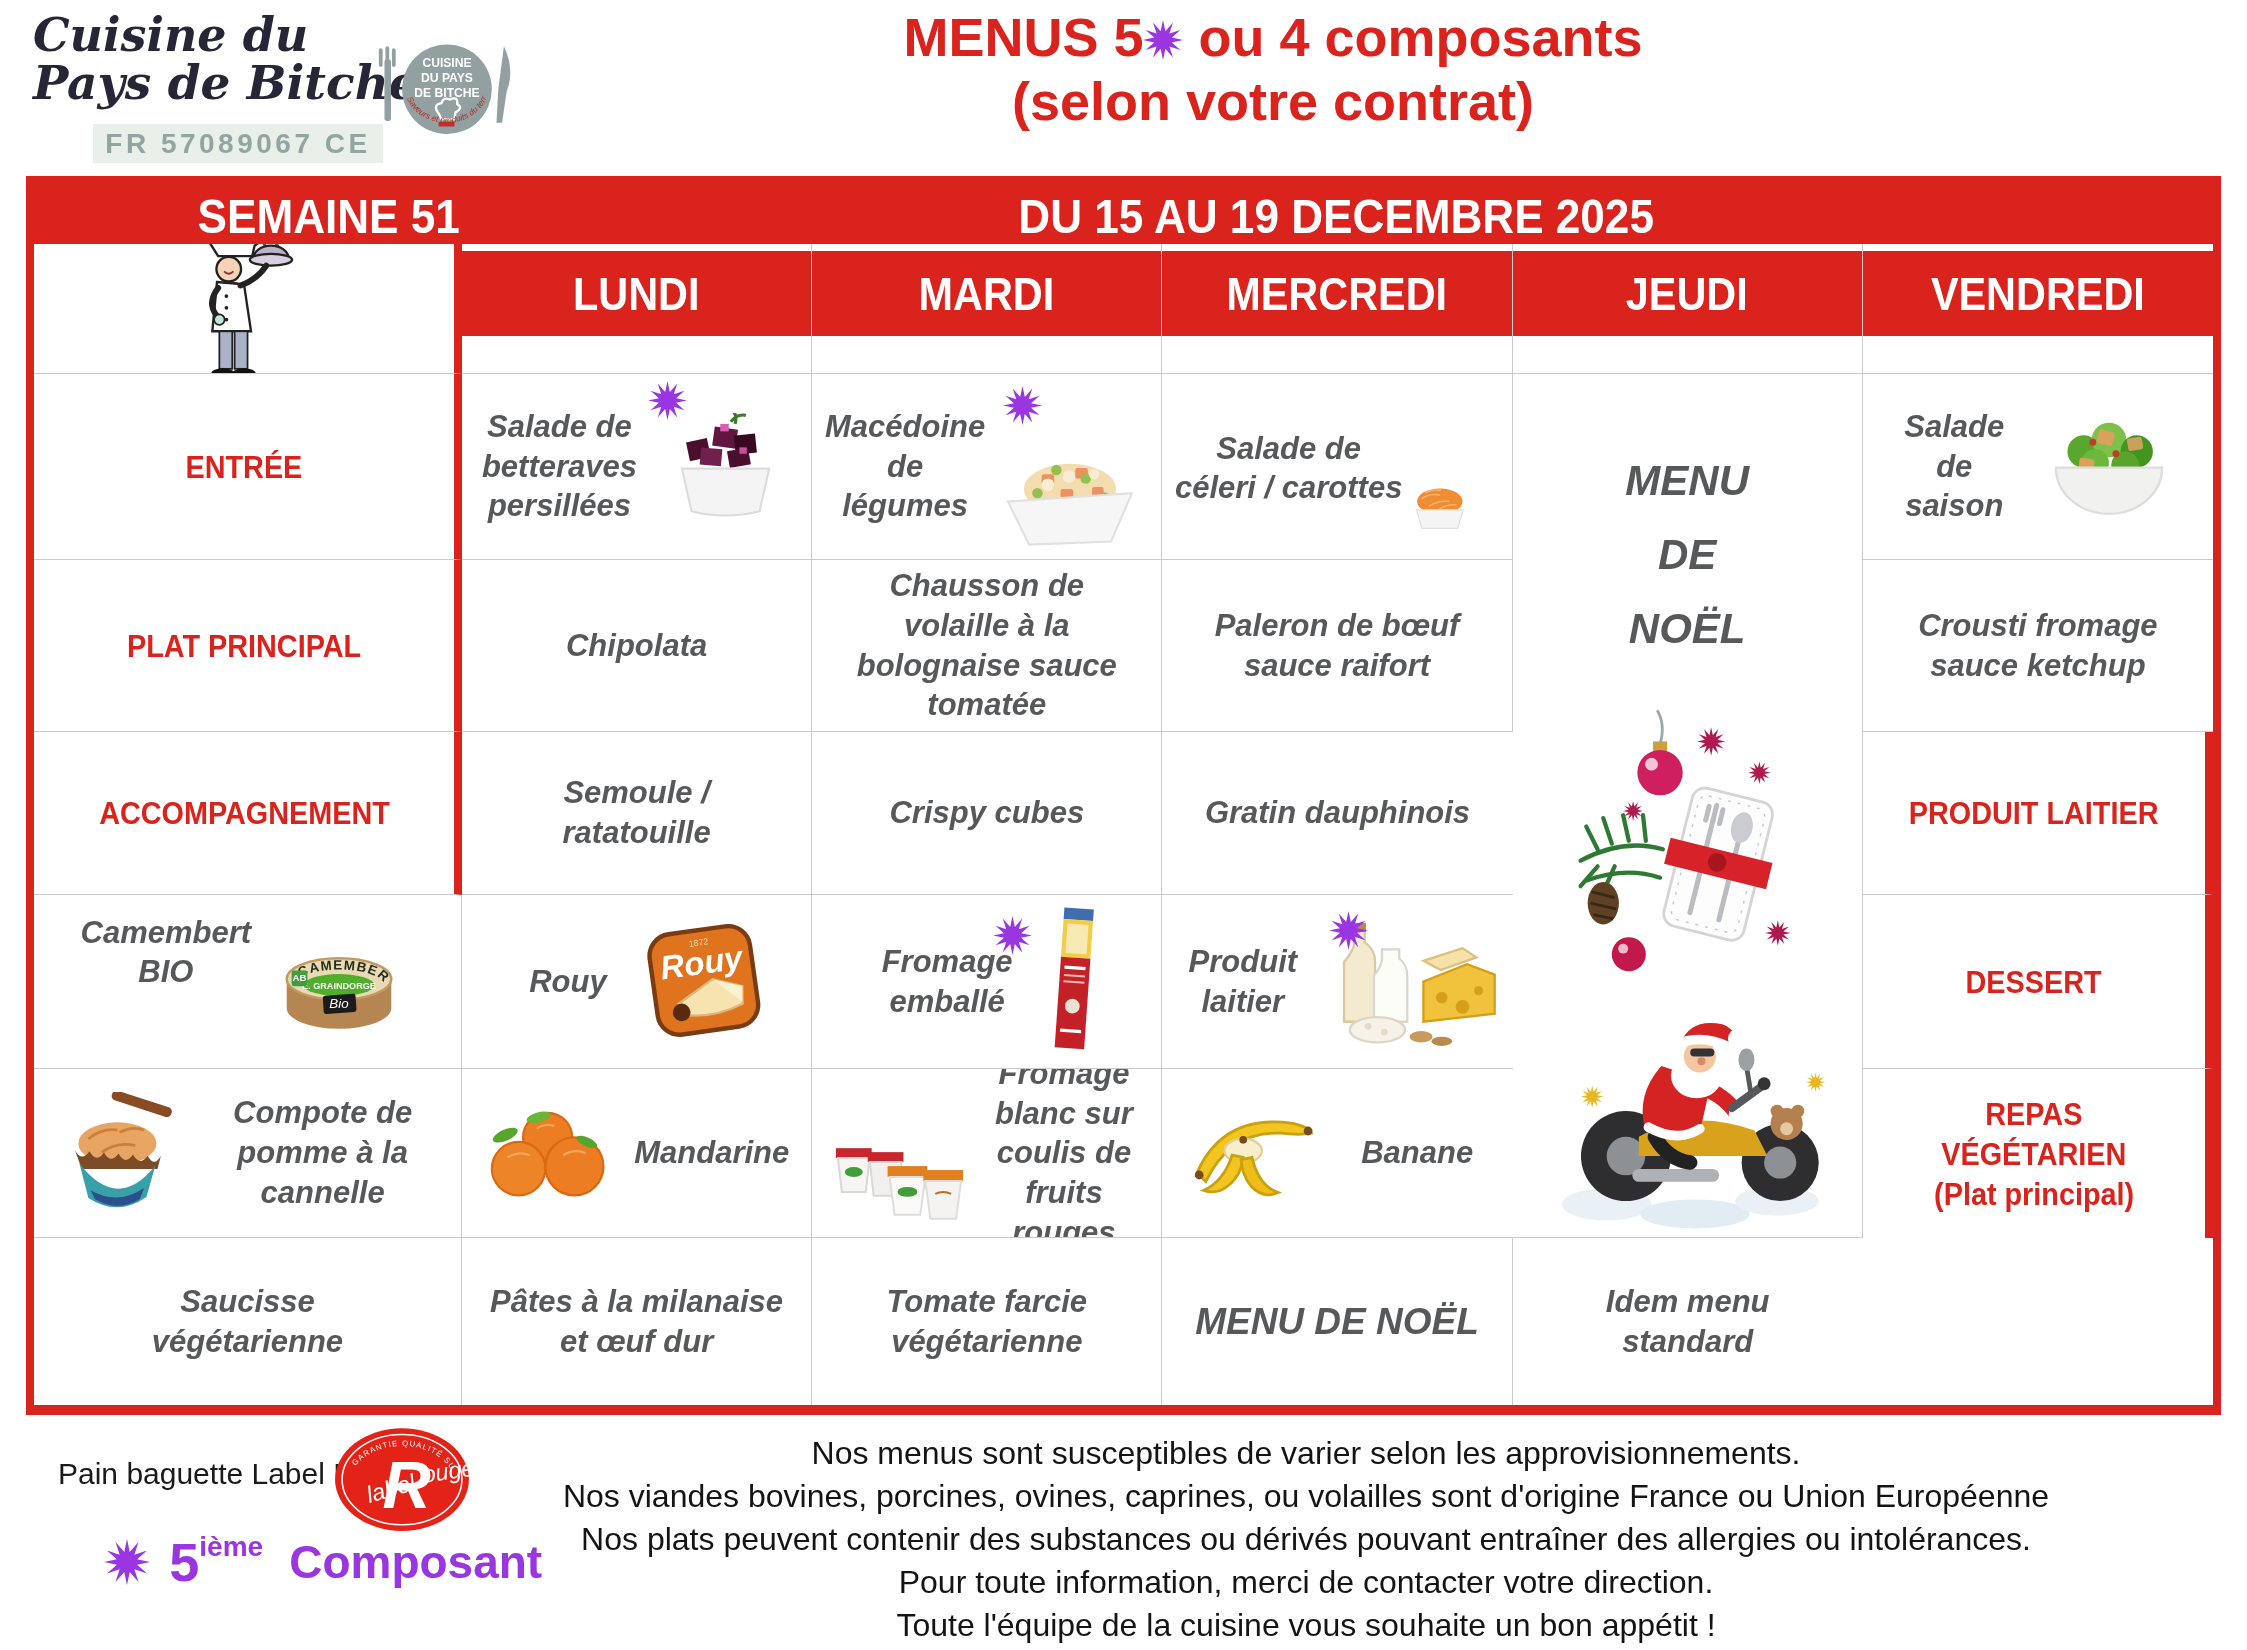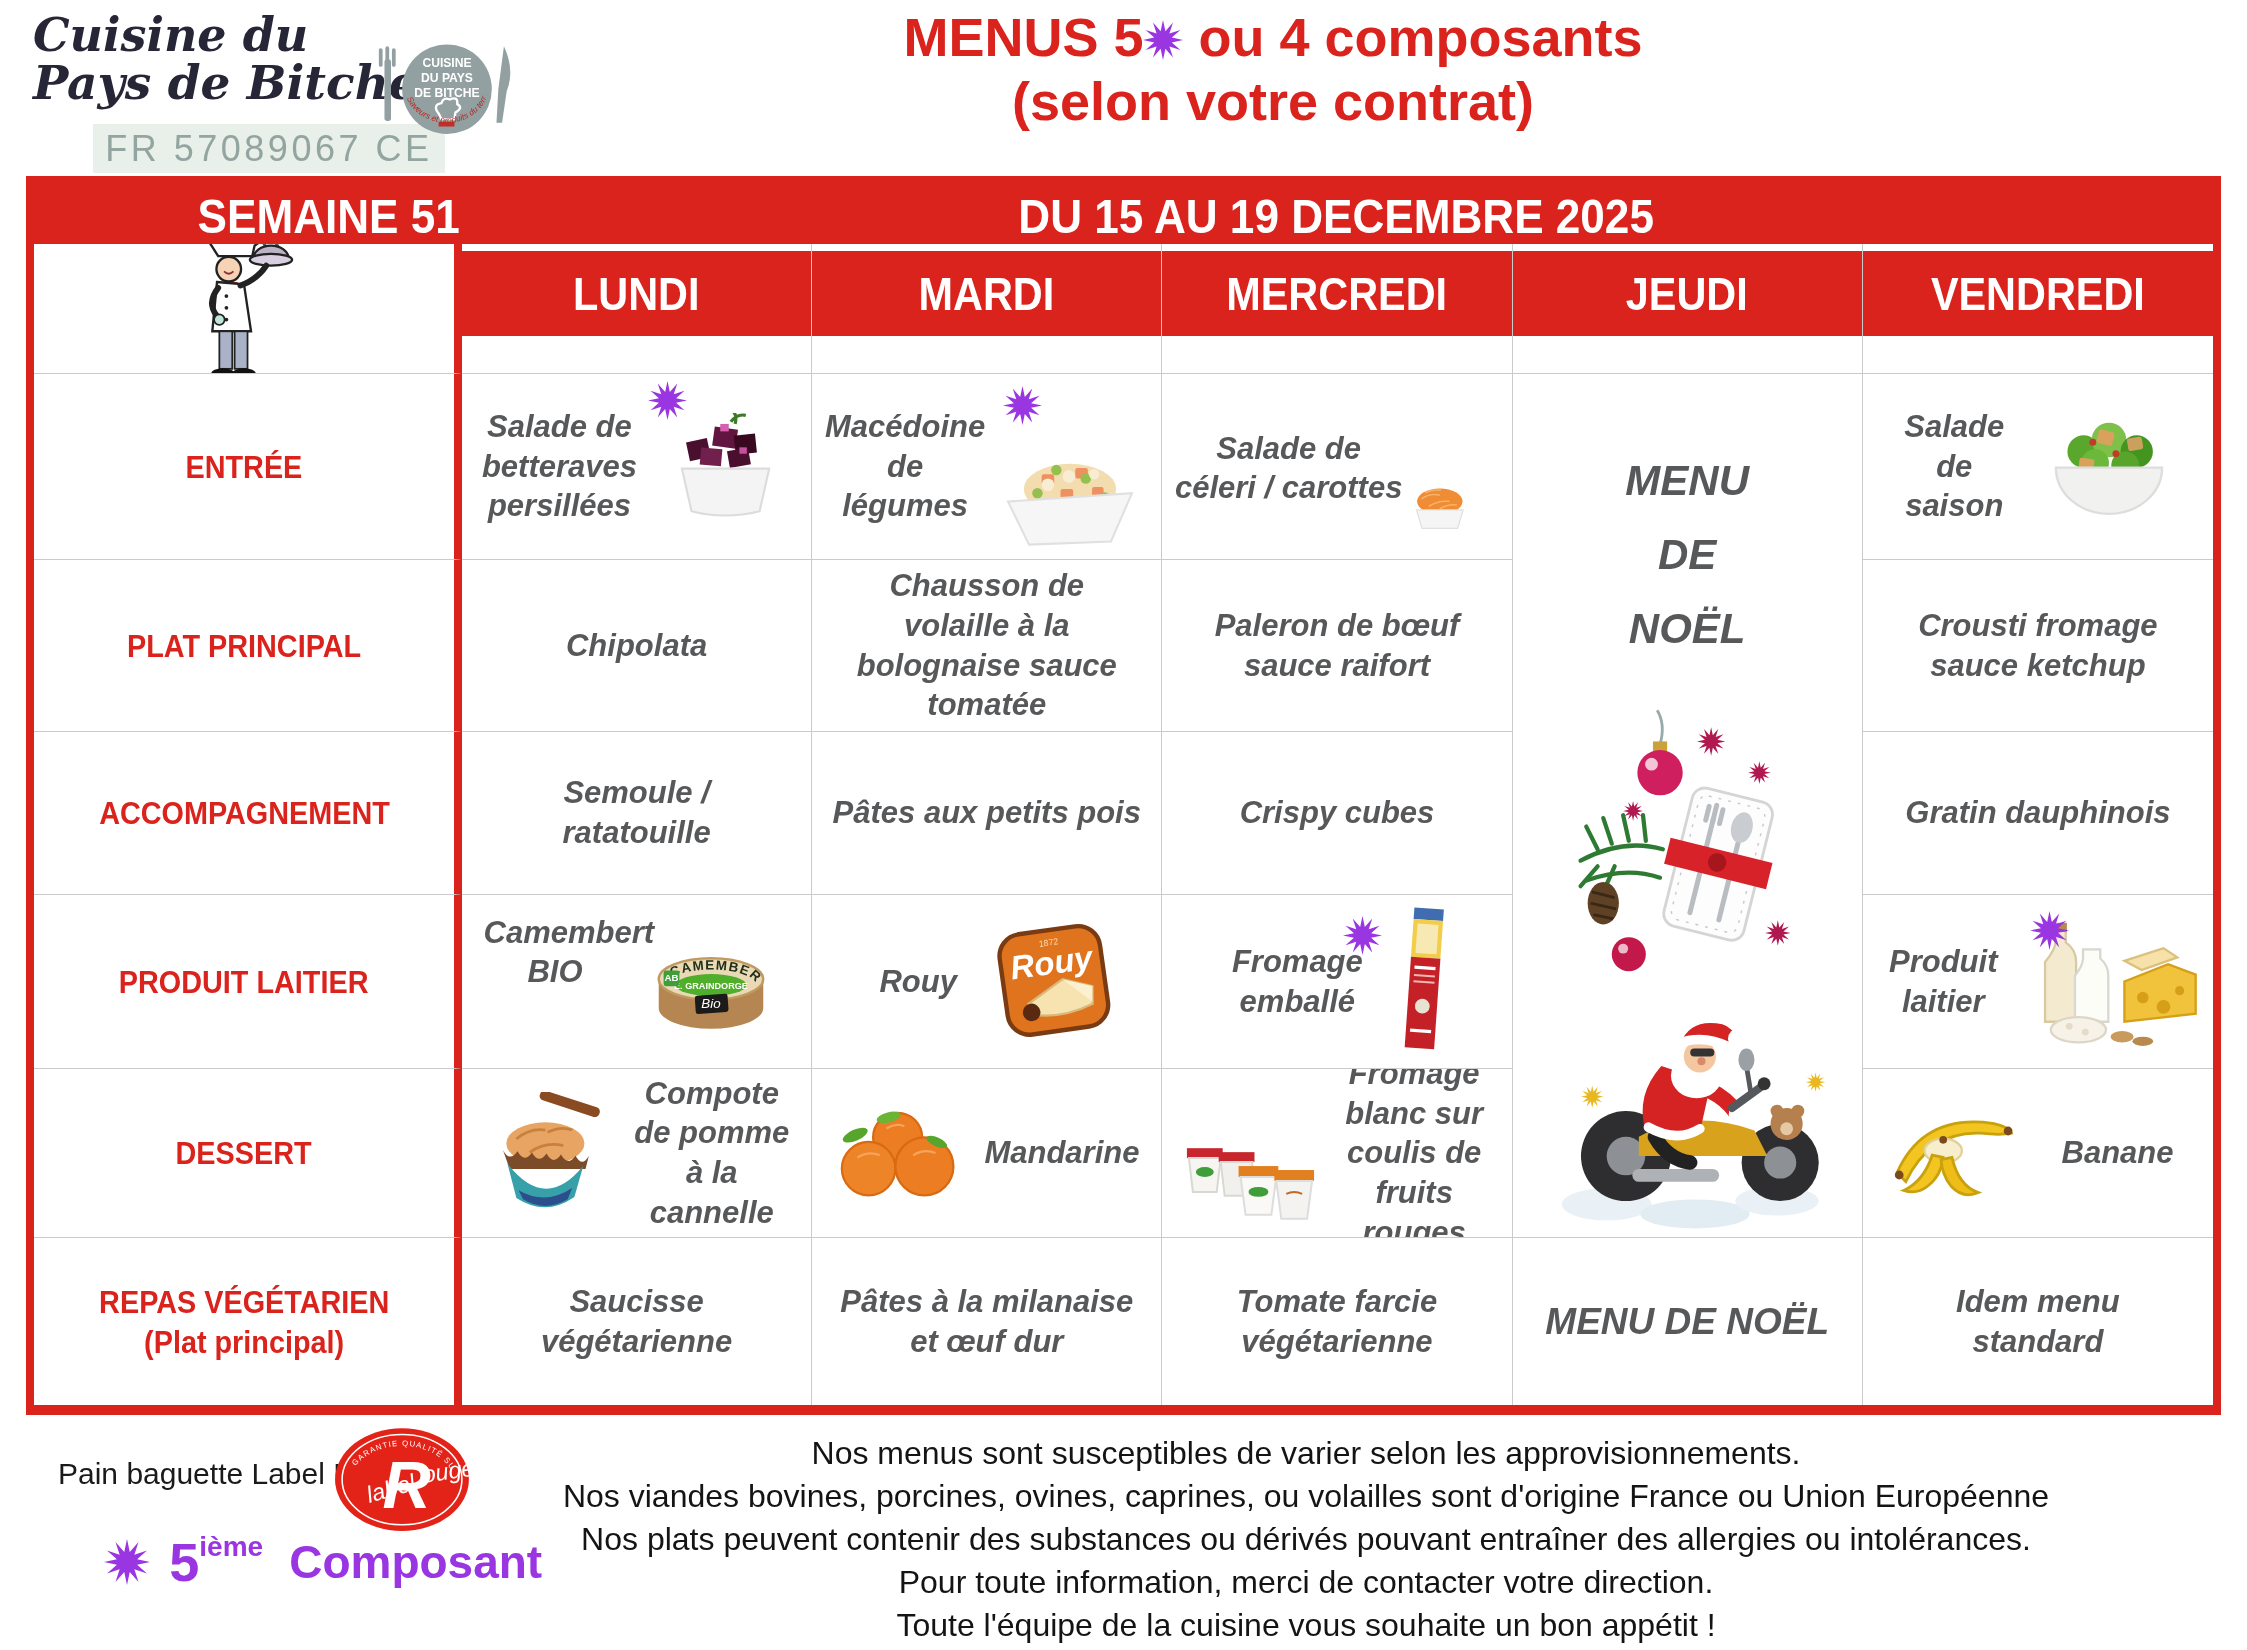--- a/index.html
+++ b/index.html
@@ -8,21 +8,21 @@
   }
   body{width:2247px;height:1650px;background:#fff;font-family:"Liberation Sans",sans-serif;position:relative;overflow:hidden}
   .page{position:absolute;inset:0;background:#fff}
 
   
   .tophdr{position:absolute;left:0;top:0;width:2247px;height:176px}
   .logoblock{position:absolute;left:33px;top:12.3px;width:562px;height:158px}
   .script{font-family:"DejaVu Serif",serif;font-style:italic;font-weight:bold;color:#262637;line-height:1.02}
   .script .l1{font-size:46px}
   .script .l2{font-size:47px}
-  .regbox{position:absolute;left:60px;top:112px;background:#e9efe9;color:#93a5a0;font-size:36px;font-weight:normal;letter-spacing:3.5px;padding:3.5px 12.3px}
+  .regbox{position:absolute;left:60px;top:112px;background:#e9efe9;color:#93a5a0;font-size:28px;font-weight:bold;letter-spacing:3.5px;padding:3.5px 12.3px}
   .badge{position:absolute;left:344px;top:14px;width:140px;height:132px}
   .titleblock{position:absolute;left:764px;top:5.3px;width:1018px;text-align:center;color:var(--red);font-weight:800}
   .titleblock .t1{font-size:54px;line-height:65px}
   .titleblock .t2{font-size:54px;line-height:63px}
   .tstar{display:inline-block;width:40px;height:40px;vertical-align:-3.5px;color:var(--purple)}
 
   
   .tablewrap{position:absolute;left:26px;top:176px;width:2195px;border-left:8.8px solid var(--red);border-right:8.8px solid var(--red);border-bottom:10.5px solid var(--red);background:#fff}
   .band{height:68px;background:var(--red);position:relative;color:#fff;font-weight:800}
   .band .wk{position:absolute;left:149px;top:12.3px;font-size:49px}
@@ -350,23 +350,20 @@
           <div class="ft" style="max-width:298px">Crousti fromage sauce ketchup</div>
         </div>
 
       <div class="cell labcol rowlab">
           <span class="cond">ACCOMPAGNEMENT</span>
         </div>
       <div class="cell">
           <div class="ft" style="max-width:219px">Semoule / ratatouille</div>
         </div>
       <div class="cell">
-          <div class="ft">Pâtes aux petits pois</div>
-        </div>
-      <div class="cell">
           <div class="ft">Crispy cubes</div>
         </div>
       <div class="cell lastcol">
           <div class="ft">Gratin dauphinois</div>
         </div>
 
       <div class="cell labcol rowlab">
           <span class="cond">PRODUIT LAITIER</span>
         </div>
       <div class="cell hrow">

